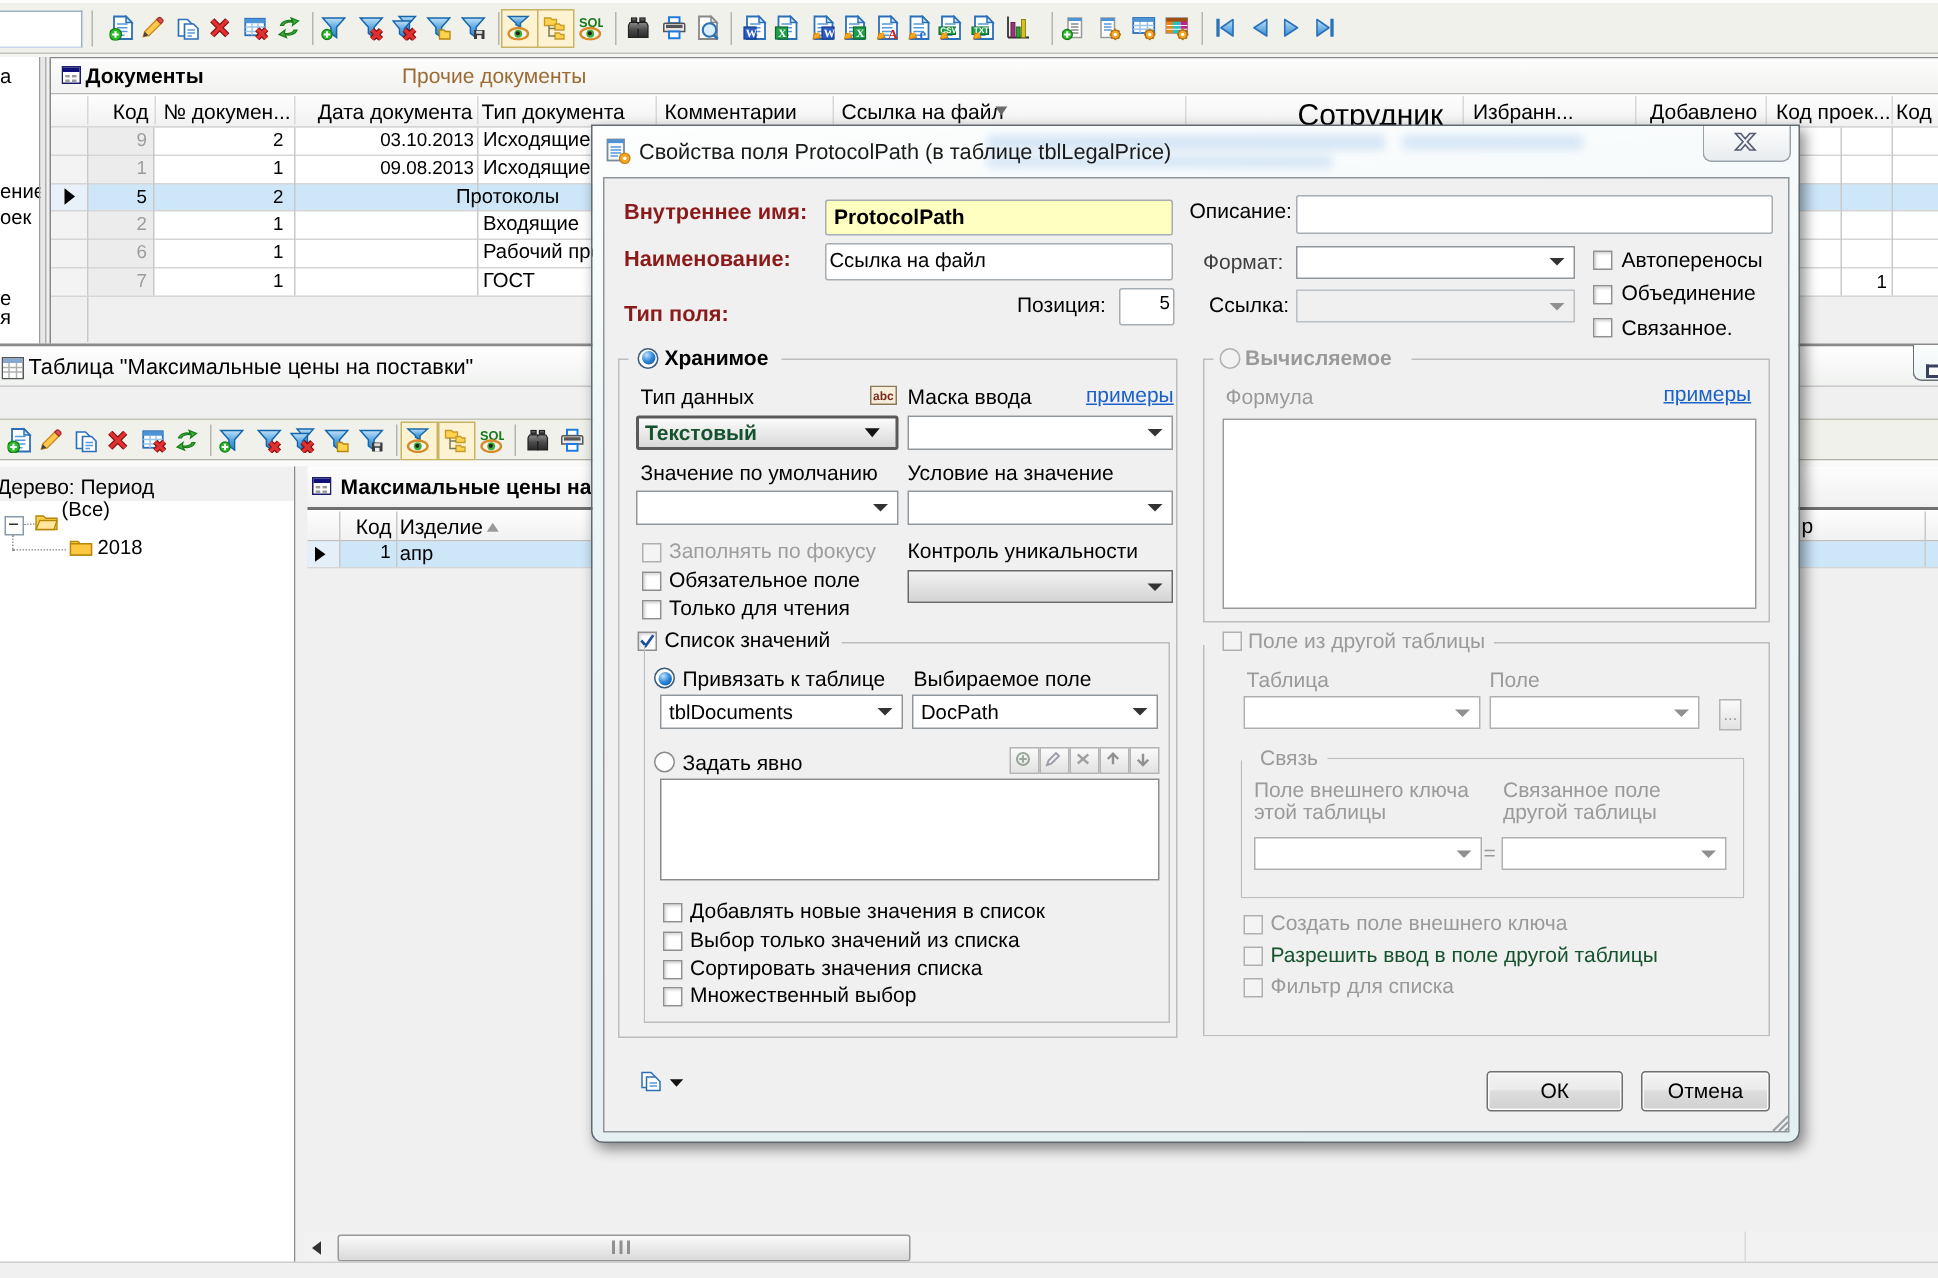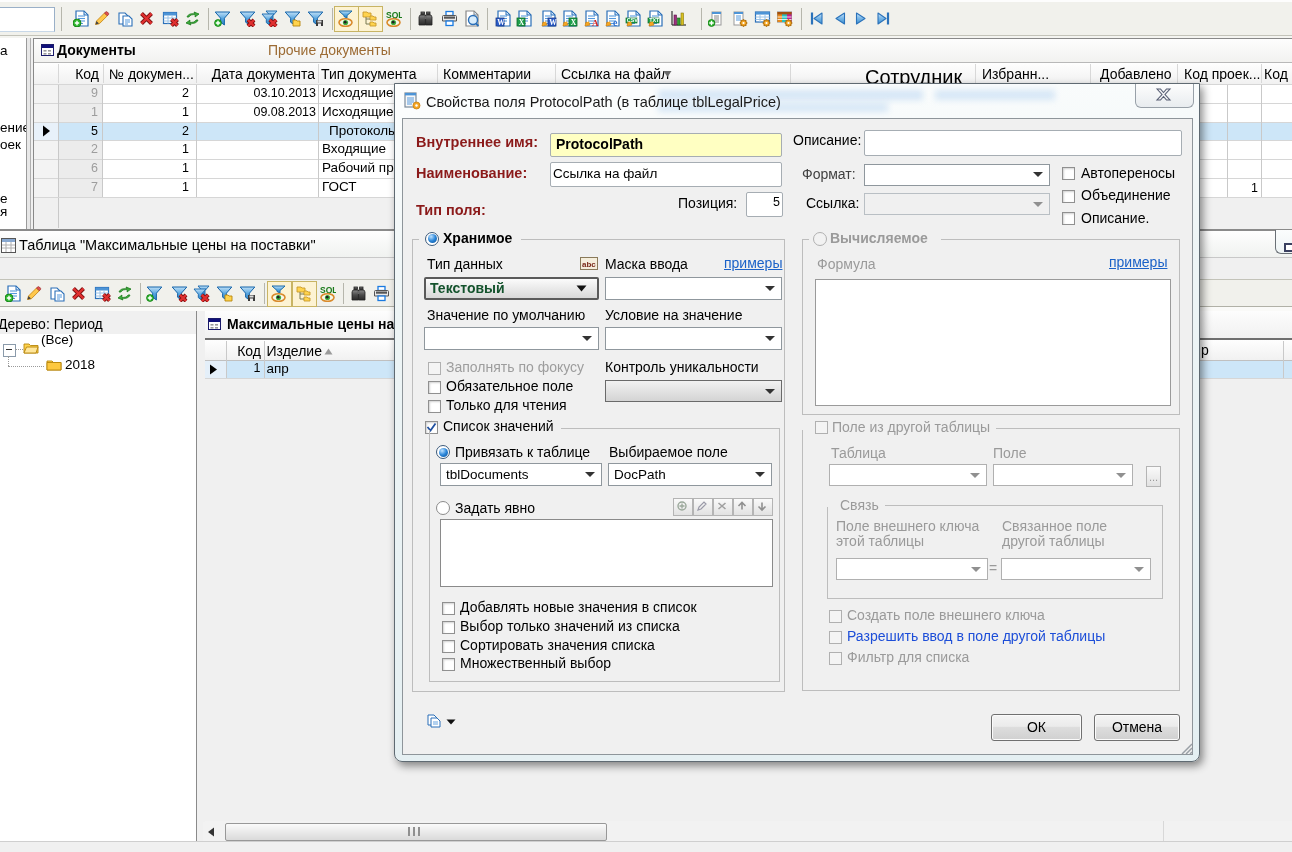--- a/index.html
+++ b/index.html
@@ -540,21 +540,21 @@
 <div class="abs" style="right:1194px;top:86px;font-size:12.5px;color:#9d9d9d;font-weight:normal;white-space:nowrap;">9</div>
 <div class="abs" style="right:1103px;top:86px;font-size:12.5px;color:#000;font-weight:normal;white-space:nowrap;">2</div>
 <div class="abs" style="right:976px;top:86px;font-size:12.5px;color:#000;font-weight:normal;white-space:nowrap;">03.10.2013</div>
 <div class="abs" style="left:322px;top:85px;font-size:13.5px;color:#000;font-weight:normal;white-space:nowrap;">Исходящие</div>
 <div class="abs" style="right:1194px;top:105px;font-size:12.5px;color:#9d9d9d;font-weight:normal;white-space:nowrap;">1</div>
 <div class="abs" style="right:1103px;top:105px;font-size:12.5px;color:#000;font-weight:normal;white-space:nowrap;">1</div>
 <div class="abs" style="right:976px;top:105px;font-size:12.5px;color:#000;font-weight:normal;white-space:nowrap;">09.08.2013</div>
 <div class="abs" style="left:322px;top:104px;font-size:13.5px;color:#000;font-weight:normal;white-space:nowrap;">Исходящие</div>
 <div class="abs" style="right:1194px;top:124px;font-size:12.5px;color:#000;font-weight:normal;white-space:nowrap;">5</div>
 <div class="abs" style="right:1103px;top:124px;font-size:12.5px;color:#000;font-weight:normal;white-space:nowrap;">2</div>
-<div class="abs" style="left:329px;top:123px;font-size:13.5px;color:#000;font-weight:normal;white-space:nowrap;">Протоколы</div>
+<div class="abs" style="left:304px;top:123px;font-size:13.5px;color:#000;font-weight:normal;white-space:nowrap;">Протоколы</div>
 <div class="abs" style="right:1194px;top:142px;font-size:12.5px;color:#9d9d9d;font-weight:normal;white-space:nowrap;">2</div>
 <div class="abs" style="right:1103px;top:142px;font-size:12.5px;color:#000;font-weight:normal;white-space:nowrap;">1</div>
 <div class="abs" style="left:322px;top:141px;font-size:13.5px;color:#000;font-weight:normal;white-space:nowrap;">Входящие</div>
 <div class="abs" style="right:1194px;top:161px;font-size:12.5px;color:#9d9d9d;font-weight:normal;white-space:nowrap;">6</div>
 <div class="abs" style="right:1103px;top:161px;font-size:12.5px;color:#000;font-weight:normal;white-space:nowrap;">1</div>
 <div class="abs" style="left:322px;top:160px;font-size:13.5px;color:#000;font-weight:normal;white-space:nowrap;">Рабочий про</div>
 <div class="abs" style="right:1194px;top:180px;font-size:12.5px;color:#9d9d9d;font-weight:normal;white-space:nowrap;">7</div>
 <div class="abs" style="right:1103px;top:180px;font-size:12.5px;color:#000;font-weight:normal;white-space:nowrap;">1</div>
 <div class="abs" style="left:322px;top:179px;font-size:13.5px;color:#000;font-weight:normal;white-space:nowrap;">ГОСТ</div>
 <div class="abs" style="right:34px;top:181px;font-size:12.5px;color:#000;font-weight:normal;white-space:nowrap;">1</div>
@@ -739,21 +739,21 @@
     </div>
 <div class="abs" style="left:806px;top:195px;font-size:14px;color:#000;font-weight:normal;white-space:nowrap;">Ссылка:</div>
 <div class="combo" style="left:864px;top:193px;width:184px;height:20px;background:#f0f0f0;border-color:#b9bfc4;">
       <div class="carr carrg"></div>
     </div>
 <div class="cb" style="left:1062px;top:167px;"></div>
 <div class="abs" style="left:1081px;top:164.7px;font-size:14px;color:#000;font-weight:normal;white-space:nowrap;">Автопереносы</div>
 <div class="cb" style="left:1062px;top:189.5px;"></div>
 <div class="abs" style="left:1081px;top:187.3px;font-size:14px;color:#000;font-weight:normal;white-space:nowrap;">Объединение</div>
 <div class="cb" style="left:1062px;top:211.5px;"></div>
-<div class="abs" style="left:1081px;top:209.5px;font-size:14px;color:#000;font-weight:normal;white-space:nowrap;">Описание.</div>
+<div class="abs" style="left:1081px;top:209.5px;font-size:14px;color:#000;font-weight:normal;white-space:nowrap;">Связанное.</div>
 <div class="abs" style="left:412px;top:239px;width:371px;height:451px;border:1px solid #bdbdbd;"></div>
 <div class="abs" style="left:419px;top:231px;width:102px;height:17px;background:#f0f0f0;"></div>
 <div class="rb rbon" style="left:425px;top:231.5px;"></div>
 <div class="abs" style="left:443px;top:230px;font-size:14px;color:#000;font-weight:bold;white-space:nowrap;">Хранимое</div>
 <div class="abs" style="left:427px;top:256px;font-size:14px;color:#000;font-weight:normal;white-space:nowrap;">Тип данных</div>
 <svg class="abs" style="left:580px;top:257px" width="18" height="13">
       <rect x="0.5" y="0.5" width="17" height="12" fill="#f5eedc" stroke="#8a7a5a"></rect>
       <text x="2" y="9.5" font-family="Liberation Sans" font-size="8" font-weight="bold" fill="#7a2a1a">abc</text>
     </svg>
 <div class="abs" style="left:605px;top:256px;font-size:14px;color:#000;font-weight:normal;white-space:nowrap;">Маска ввода</div>
@@ -863,21 +863,21 @@
 <div class="combo" style="left:836px;top:558px;width:150px;height:20px;border-color:#b0b0b0;">
       <div class="carr carrg"></div>
     </div>
 <div class="abs" style="left:989px;top:560px;font-size:14px;color:#9a9a9a;font-weight:normal;white-space:nowrap;">=</div>
 <div class="combo" style="left:1001px;top:558px;width:148px;height:20px;border-color:#b0b0b0;">
       <div class="carr carrg"></div>
     </div>
 <div class="cbd" style="left:829px;top:610px;"></div>
 <div class="abs" style="left:847px;top:607.2px;font-size:14px;color:#9a9a9a;font-weight:normal;white-space:nowrap;">Создать поле внешнего ключа</div>
 <div class="cbd" style="left:829px;top:631px;"></div>
-<div class="abs" style="left:847px;top:628.2px;font-size:14px;color:#1d4ed8;font-weight:normal;white-space:nowrap;">Разрешить ввод в поле другой таблицы</div>
+<div class="abs" style="left:847px;top:628.2px;font-size:14px;color:#14532d;font-weight:normal;white-space:nowrap;">Разрешить ввод в поле другой таблицы</div>
 <div class="cbd" style="left:829px;top:652px;"></div>
 <div class="abs" style="left:847px;top:649.2px;font-size:14px;color:#9a9a9a;font-weight:normal;white-space:nowrap;">Фильтр для списка</div>
 <svg class="abs" style="left:427px;top:713px" width="14" height="15">
       <path d="M1 2h6l3 3v7H1z" fill="#fff" stroke="#2a6fb8" stroke-width="1"></path>
       <path d="M4 5h6l3 3v6H4z" fill="#fff" stroke="#2a6fb8" stroke-width="1"></path>
       <g stroke="#5599dd" stroke-width="0.9">
         <line x1="6" y1="9" x2="11" y2="9"></line>
         <line x1="6" y1="11" x2="11" y2="11"></line>
       </g>
     </svg>

